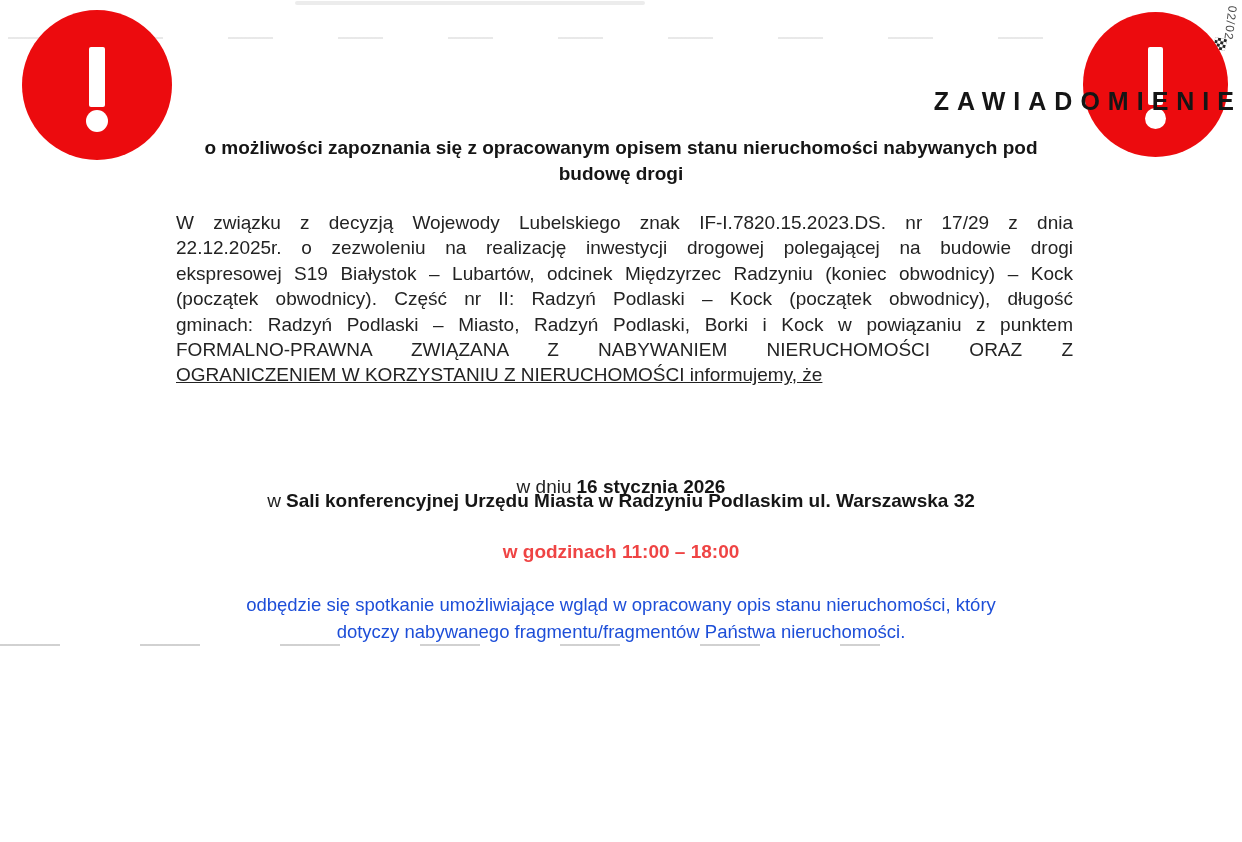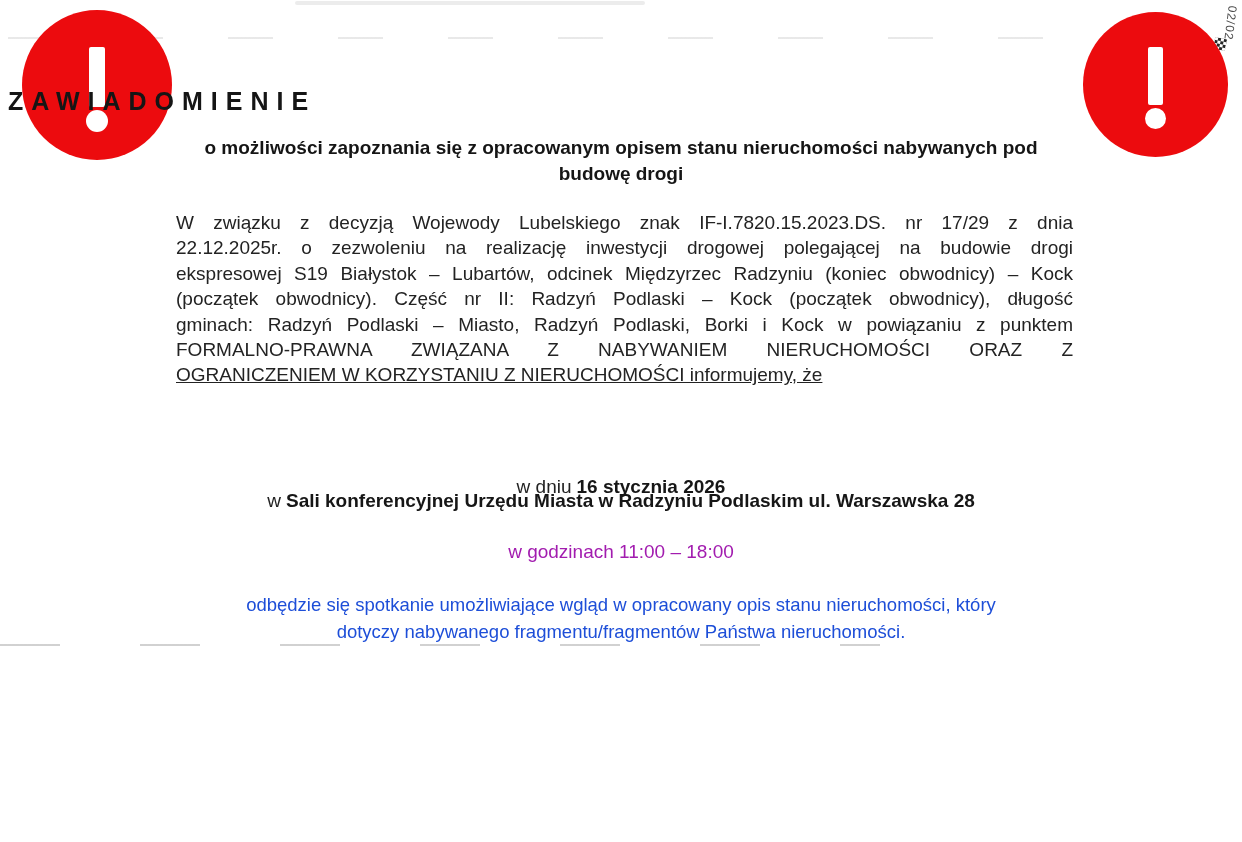--- a/index.html
+++ b/index.html
@@ -30,41 +30,41 @@
   .alert-right { left:1083px; top:12px; width:145px; height:145px; }
   .excl-bar { position:absolute; background:#ffffff; border-radius:2px; }
   .excl-dot { position:absolute; background:#ffffff; border-radius:50%; }
   .alert-left  .excl-bar { left:67px; top:37px; width:16px; height:60px; }
   .alert-left  .excl-dot { left:64px; top:100px; width:22px; height:22px; }
   .alert-right .excl-bar { left:65px; top:35px; width:15px; height:58px; }
   .alert-right .excl-dot { left:62px; top:96px; width:21px; height:21px; }
 
   
   .title {
-    position:absolute; top:87px; left:0; width:100%; text-align:left;
+    position:absolute; top:87px; left:0; width:100%; text-align:right;
     font-size:25px; font-weight:bold; letter-spacing:8px; text-indent:8px; color:#151515;
   }
   .subtitle {
     position:absolute; top:135px; left:0; width:100%; text-align:center;
     font-size:19px; font-weight:bold; line-height:26px; color:#151515;
   }
 
   
   .bodytext {
     position:absolute; top:210px; left:176px; width:897px;
     font-size:19px; line-height:25.4px; color:#232323;
   }
   .jl    { text-align:justify; text-align-last:justify; }
   .jlast { text-align:left;text-decoration:underline; }
 
   
   .centered { position:absolute; left:0; width:100%; text-align:center; font-size:19px; color:#232323; }
   .meet1 { top:464px;margin-top:12px; }
   .meet2 { top:490px; }
-  .hoursline { top:541px; font-weight:normal; color:#a21caf; }
+  .hoursline { top:541px; font-weight:bold; color:#ef4444; }
   .centered b { font-weight:bold; color:#161616; margin-left:5px; }
 
   .closing {
     position:absolute; top:592px; left:0; width:100%; text-align:center;
     font-size:18.5px; line-height:26.5px; color:#1d4ed8;
   }
 </style>
 </head>
 <body>
 
@@ -98,21 +98,21 @@
     <div class="jl">(początek obwodnicy). Część nr II: Radzyń Podlaski – Kock (początek obwodnicy), długość</div>
     <div class="jl">gminach: Radzyń Podlaski – Miasto, Radzyń Podlaski, Borki i Kock w powiązaniu z punktem</div>
     <div class="jl">FORMALNO-PRAWNA ZWIĄZANA Z NABYWANIEM NIERUCHOMOŚCI ORAZ Z</div>
     <div class="jlast">OGRANICZENIEM W KORZYSTANIU Z NIERUCHOMOŚCI informujemy, że</div>
   </div>
 
   <div class="centered meet1">
     <span>w dniu</span><b>16 stycznia 2026</b>
   </div>
   <div class="centered meet2">
-    <span>w</span><b>Sali konferencyjnej Urzędu Miasta w Radzyniu Podlaskim ul. Warszawska 28</b>
+    <span>w</span><b>Sali konferencyjnej Urzędu Miasta w Radzyniu Podlaskim ul. Warszawska 32</b>
   </div>
   <div class="centered hoursline">w godzinach 11:00 – 18:00</div>
 
   <div class="closing">
     <div>odbędzie się spotkanie umożliwiające wgląd w opracowany opis stanu nieruchomości, który</div>
     <div>dotyczy nabywanego fragmentu/fragmentów Państwa nieruchomości.</div>
   </div>
 
 </div>
 

